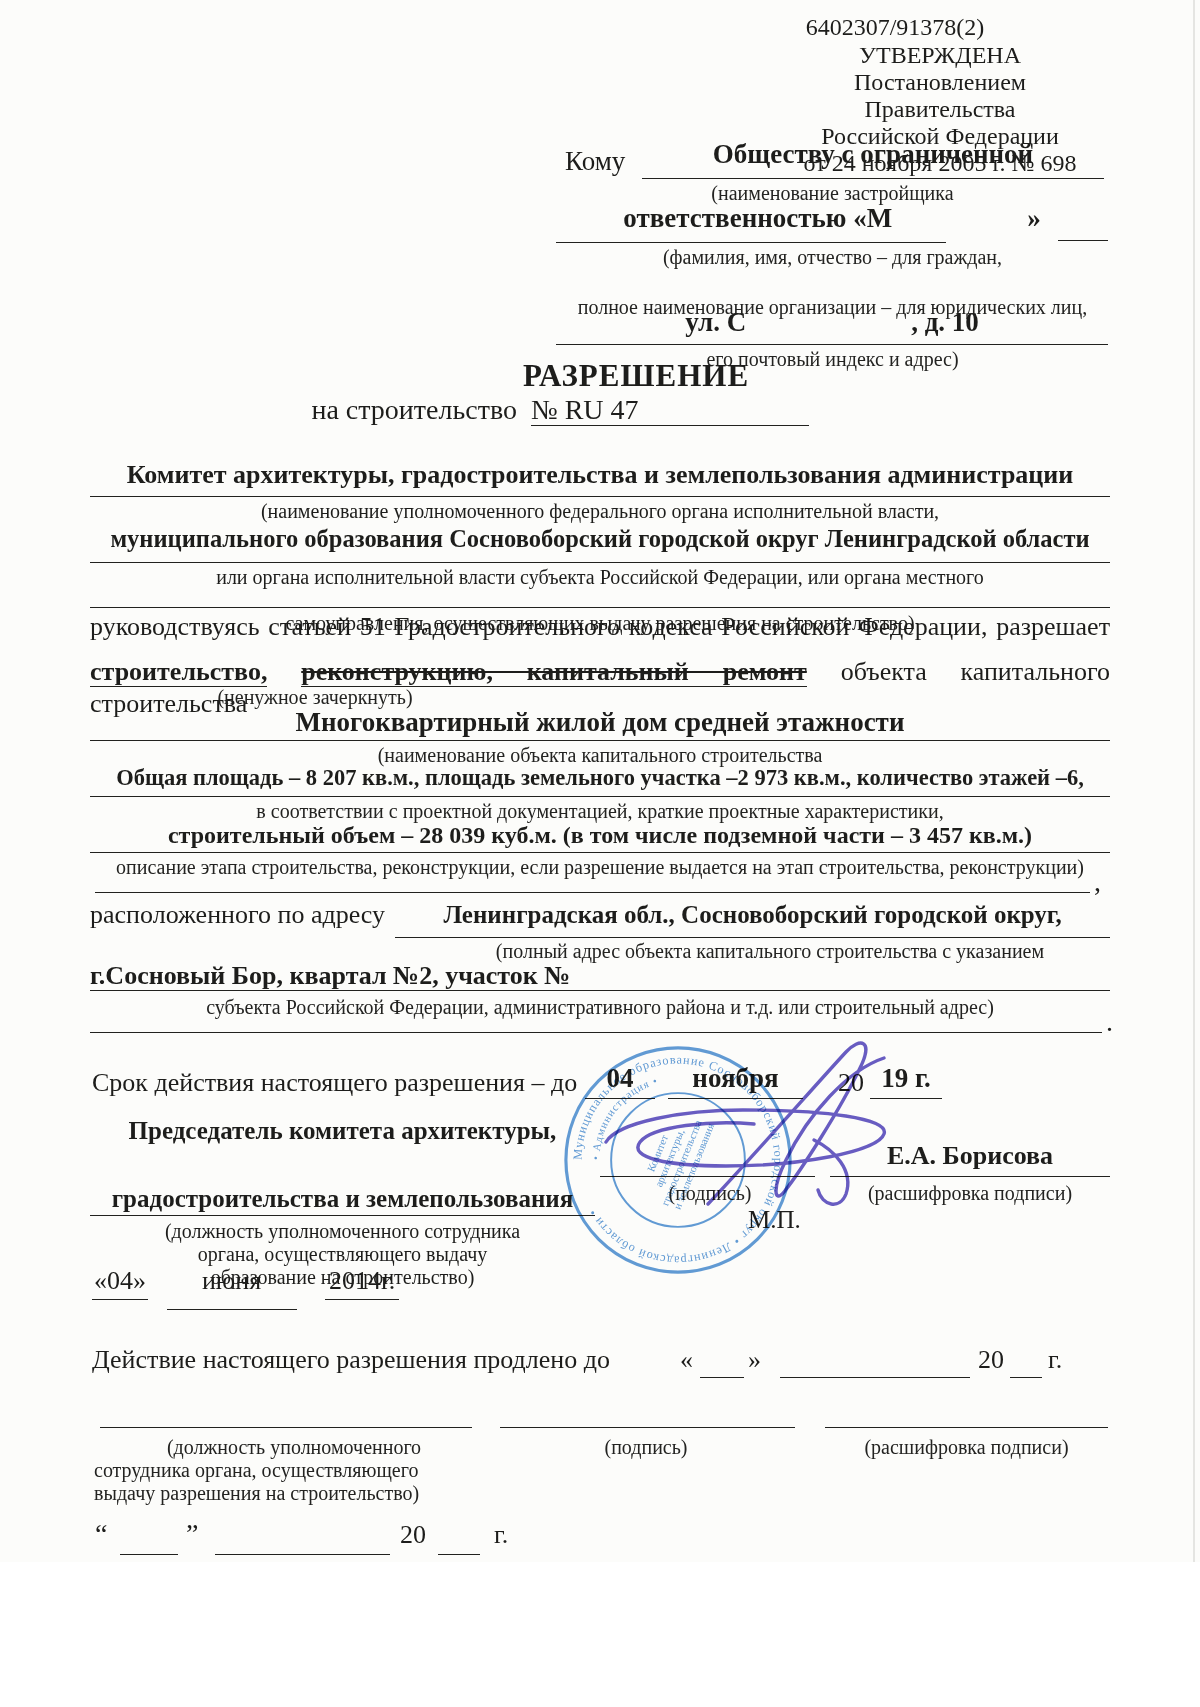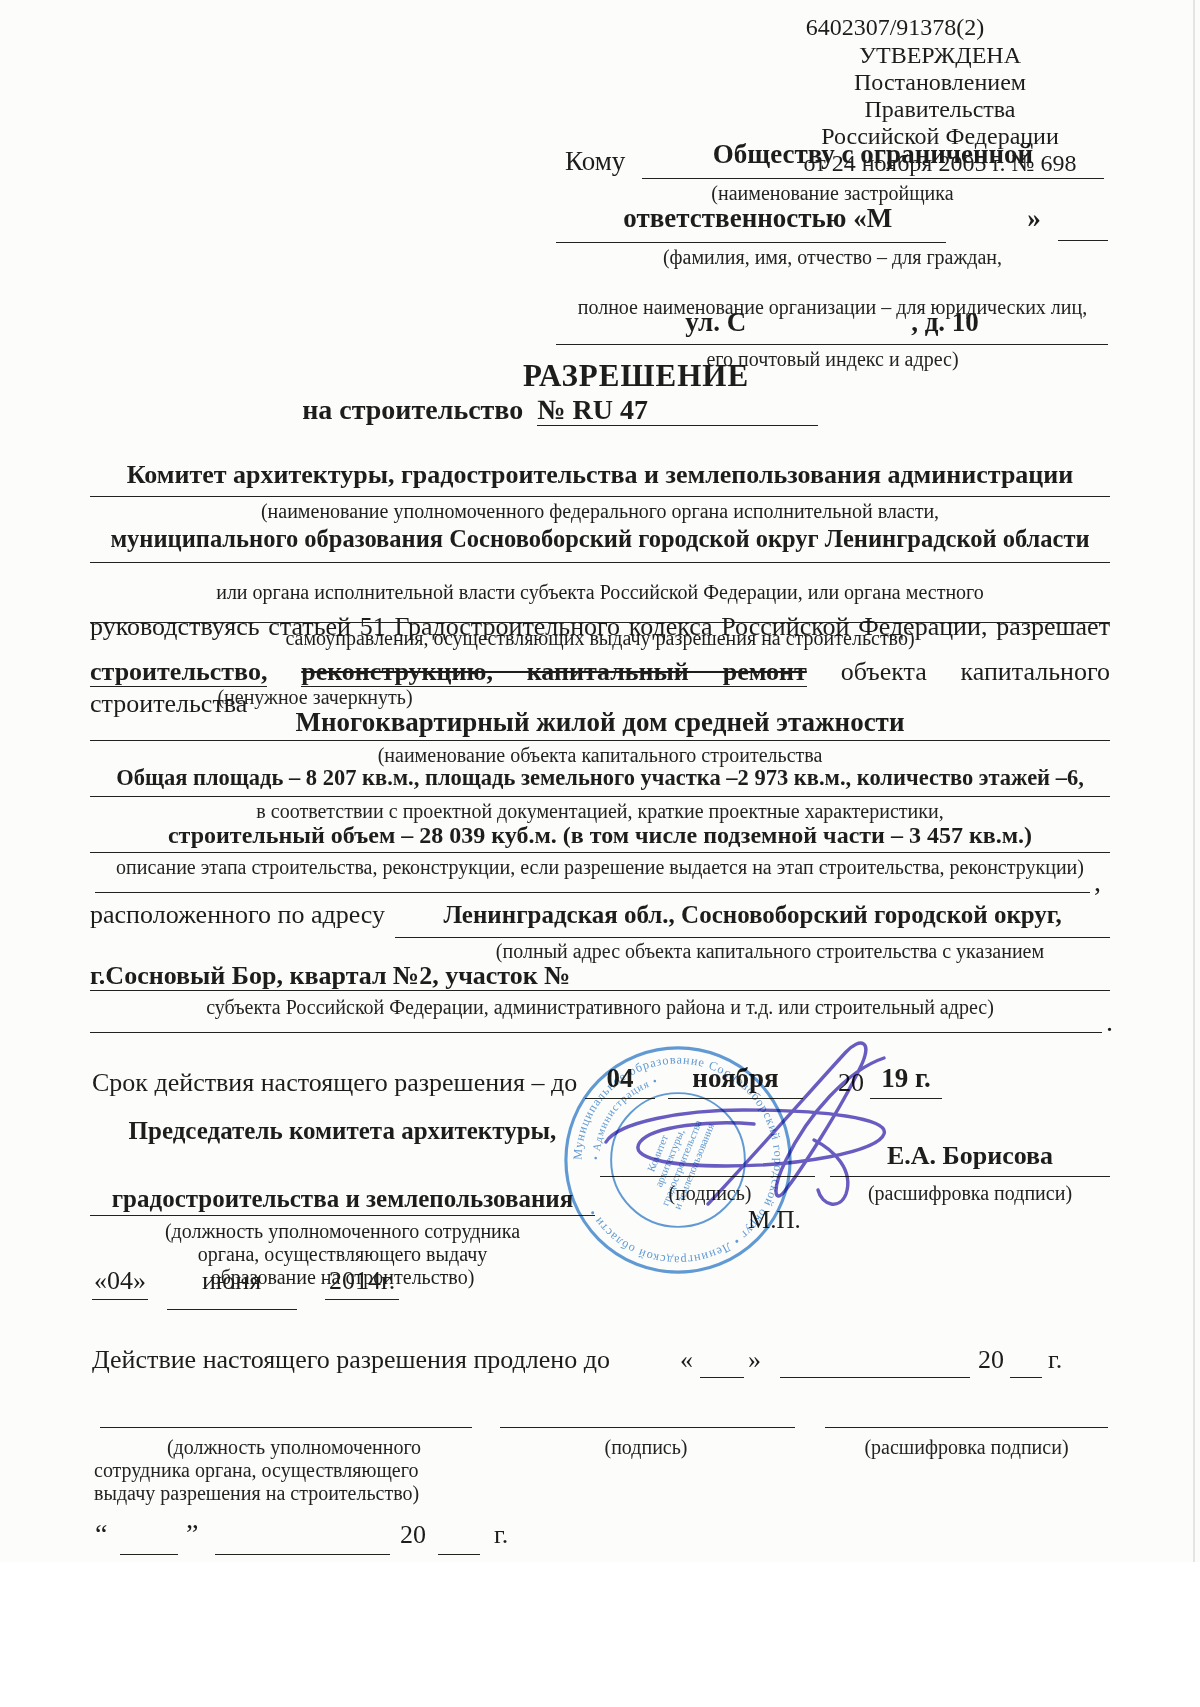--- a/index.html
+++ b/index.html
@@ -46,30 +46,30 @@
   <div class="cap" style="left:555px;top:246px;width:555px;">(фамилия, имя, отчество – для граждан,</div>
 
   <div class="cap" style="left:555px;top:296px;width:555px;">полное наименование организации – для юридических лиц,</div>
 
   <div class="row ul c" style="left:556px;top:306px;width:552px;height:38px;font-size:27px;font-weight:bold;">
     <span>ул. С</span><span class="blank" style="width:165px;"></span><span>, д. 10</span>
   </div>
   <div class="cap" style="left:555px;top:348px;width:555px;">его почтовый индекс и адрес)</div>
 
   <div class="abs c" style="left:136px;top:358px;width:1000px;font-size:31px;font-weight:bold;letter-spacing:1px;">РАЗРЕШЕНИЕ</div>
-  <div class="abs c" style="left:0px;top:394px;width:1120px;font-size:28px;font-weight:bold;">
+  <div class="abs c" style="left:0px;top:394px;width:1120px;font-size:28px;font-weight:normal;">
     <span>на строительство</span>&nbsp;
     <span class="ul"><span>№ RU 47</span><span class="blank" style="width:170px;"></span></span>
   </div>
 
   <div class="abs" style="left:90px;top:460px;width:1020px;">
     <div class="ul c" style="font-size:26px;font-weight:bold;height:36px;">Комитет архитектуры, градостроительства и землепользования администрации</div>
     <div class="c" style="font-size:20px;margin-top:3px;">(наименование уполномоченного федерального органа исполнительной власти,</div>
     <div class="ul c" style="font-size:24.5px;font-weight:bold;height:37px;margin-top:2px;">муниципального образования Сосновоборский городской округ Ленинградской области</div>
-    <div class="c" style="font-size:20px;margin-top:18px;text-align:center;">или органа исполнительной власти субъекта Российской Федерации, или органа местного</div>
+    <div class="c" style="font-size:20px;margin-top:3px;text-align:center;">или органа исполнительной власти субъекта Российской Федерации, или органа местного</div>
     <div class="ul" style="height:18px;"></div>
     <div class="c" style="font-size:20px;margin-top:4px;">самоуправления, осуществляющих выдачу разрешения на строительство)</div>
   </div>
 
   <div class="abs jst" style="left:90px;top:612px;width:1020px;font-size:26px;line-height:30px;">руководствуясь статьей 51 Градостроительного кодекса Российской Федерации, разрешает</div>
   <div class="abs jst" style="left:90px;top:656px;width:1020px;font-size:26px;line-height:32px;">
     <span class="b ul">строительство,</span>
     <span class="b ul strike">реконструкцию, капитальный ремонт</span>
     <span>объекта капитального строительства</span>
   </div>

